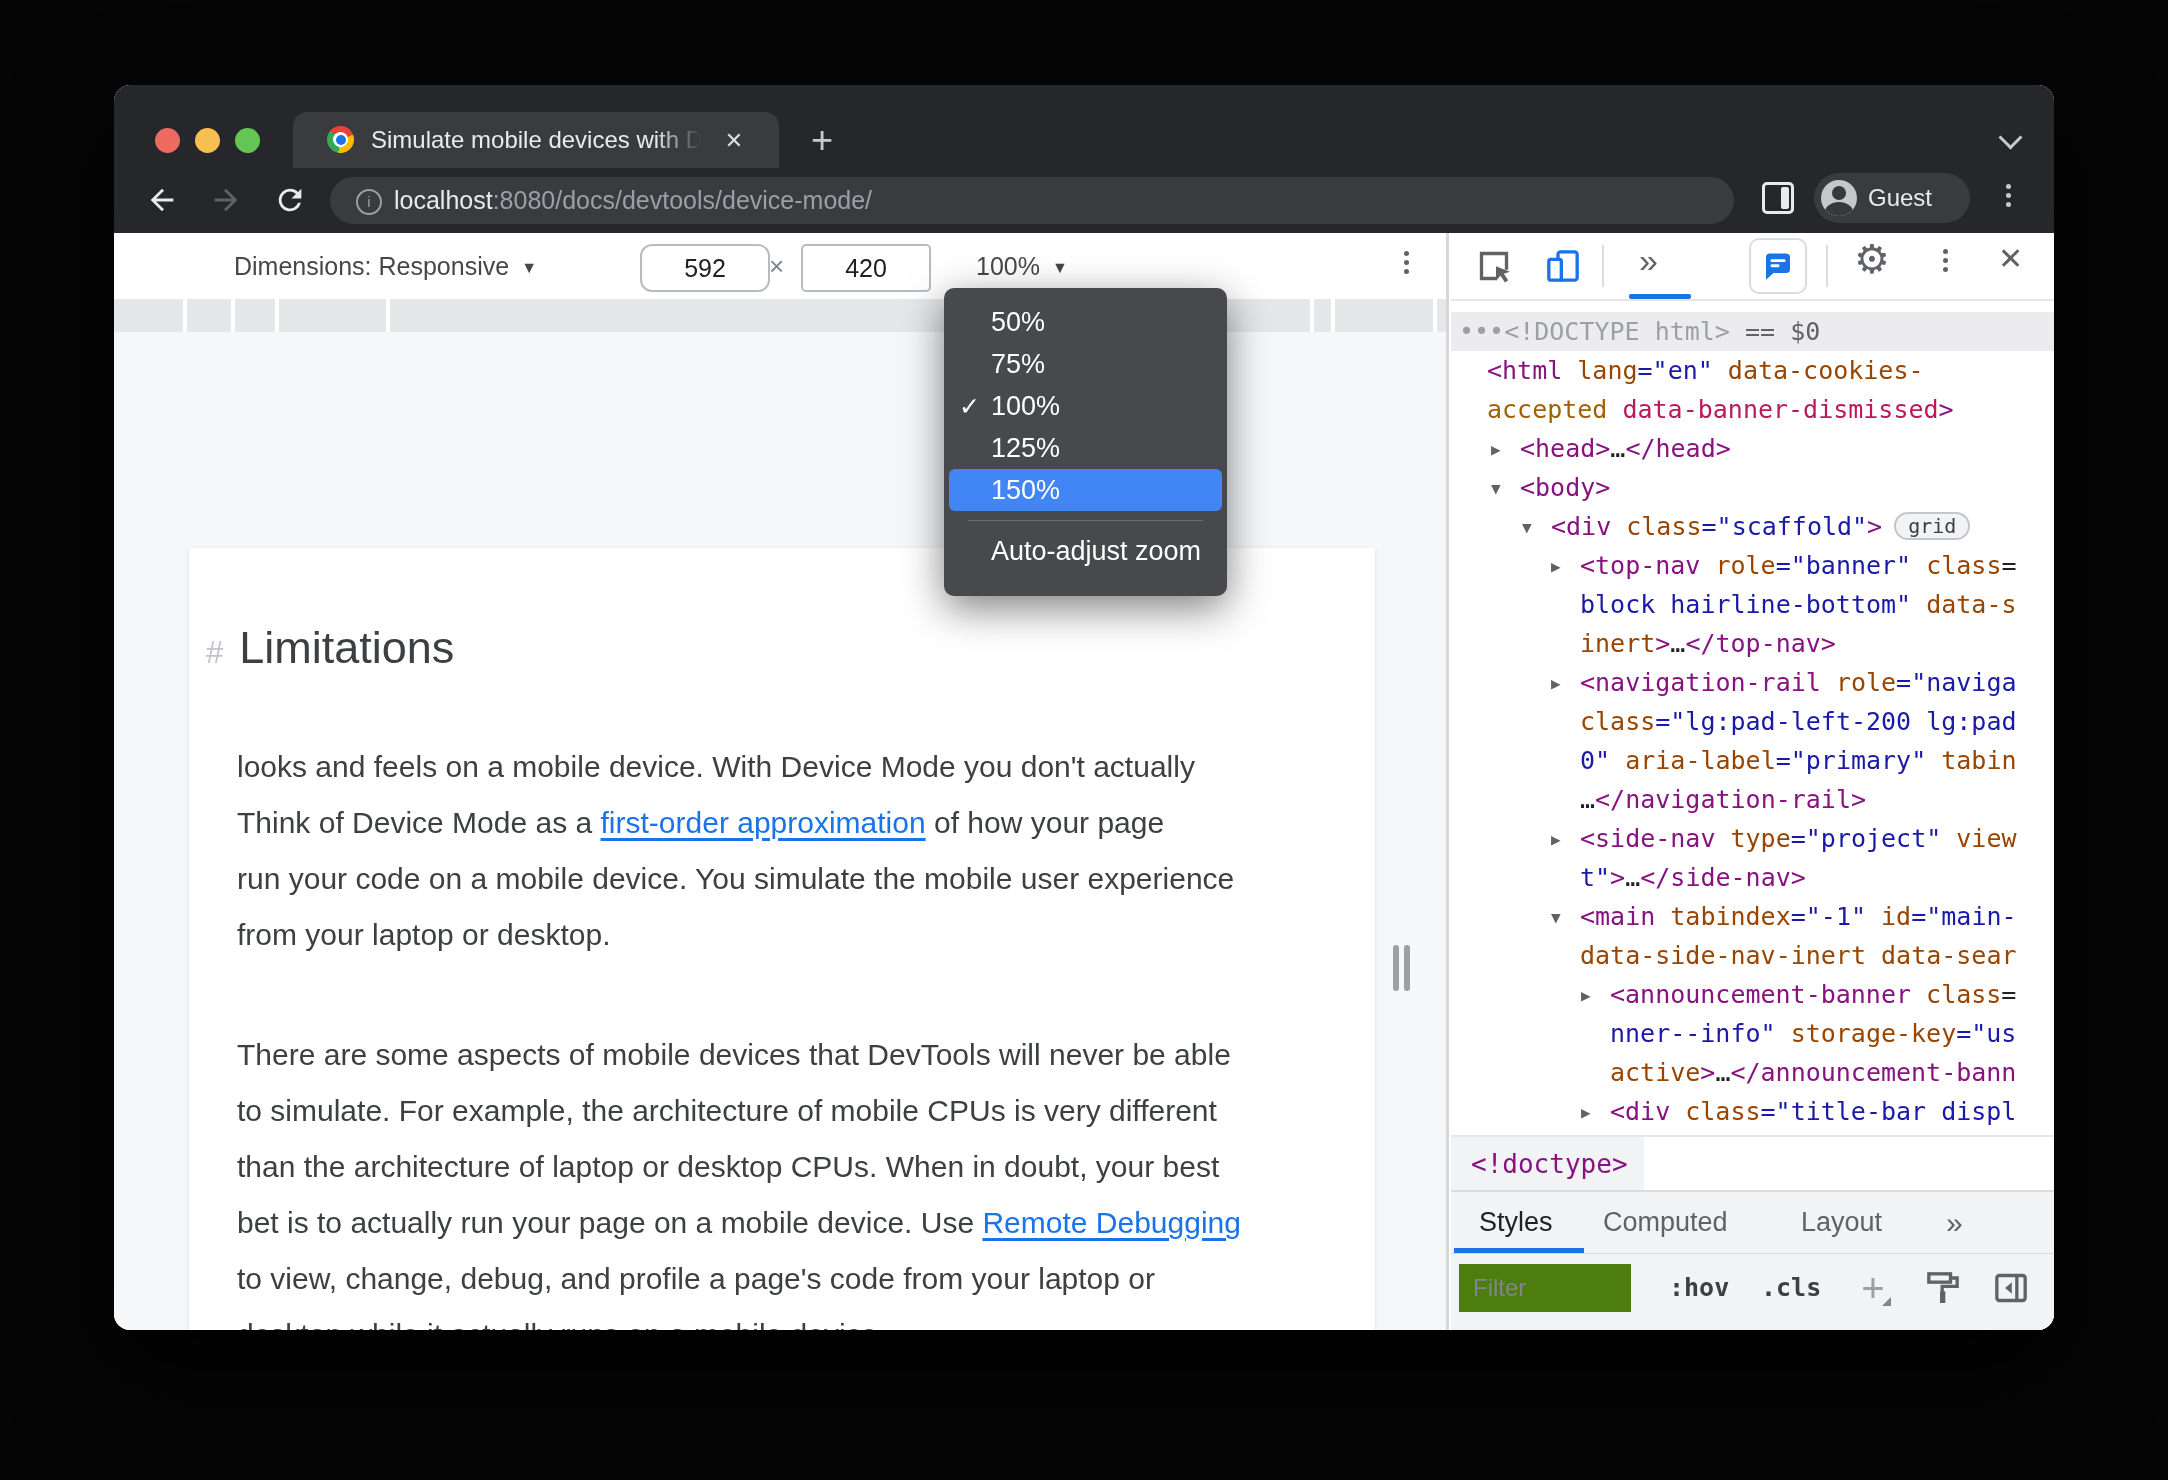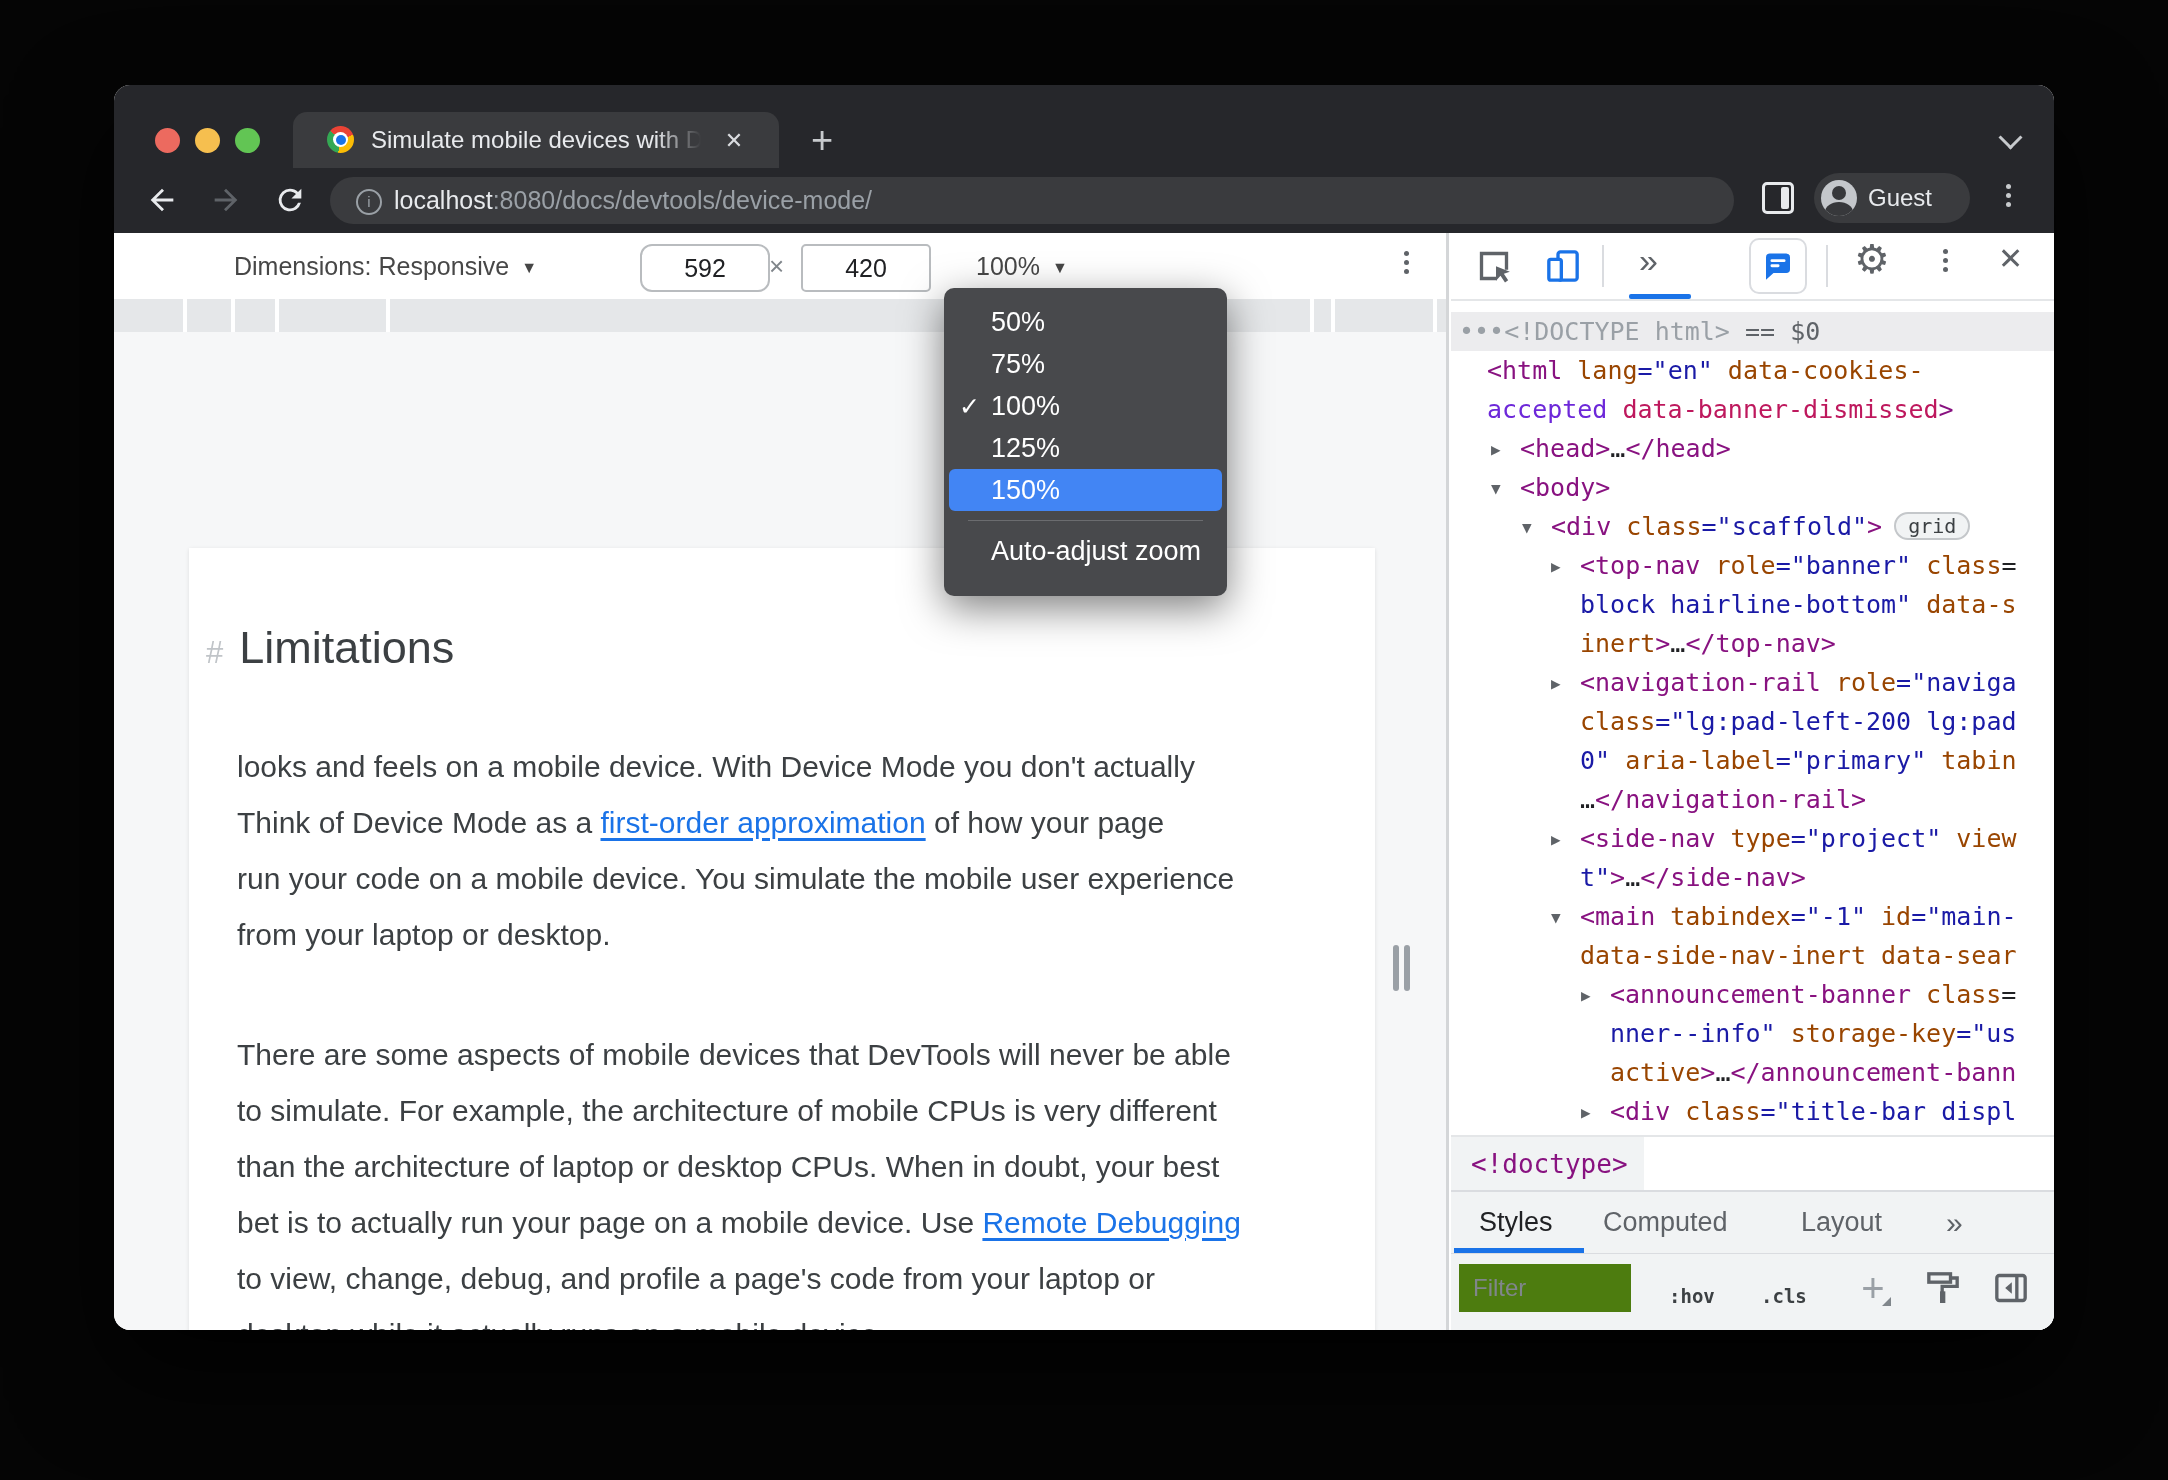--- a/index.html
+++ b/index.html
@@ -81,22 +81,22 @@
   #crumb-chip{left:0;top:0;width:193px;height:100%;background:#f1f3f4;color:#881280;
     font-family:"DejaVu Sans Mono",monospace;font-size:26px;line-height:55px;padding-left:20px;box-sizing:border-box;}
   #dt-tabs{left:0;top:957px;width:100%;height:63px;background:#f1f3f4;border-top:2px solid #dadce0;box-sizing:border-box;}
   .dt-tab{position:absolute;top:0;height:61px;line-height:61px;font-size:27px;color:#5f6368;}
   .dt-tab.on{color:#202124;}
   #styles-underline{left:3px;top:1015px;width:130px;height:5px;background:#1a73e8;z-index:5;}
   #filter-row{left:0;top:1020px;width:100%;height:77px;background:#f1f3f4;border-top:1px solid #dadce0;}
   #filter-input{position:absolute;left:8px;top:10px;width:172px;height:48px;border:none;background:#4d7c0f;
     font-size:24px;color:#202124;padding:0 14px;outline:none;font-family:"Liberation Sans",sans-serif;box-sizing:border-box;}
   #filter-input::placeholder{color:#80868b;}
-  .tog{position:absolute;top:8px;height:68px;line-height:68px;font-family:"DejaVu Sans Mono",monospace;
-    font-size:19px;color:#3c4043;font-weight:bold;}
+  .tog{position:absolute;top:0;height:68px;line-height:68px;font-family:"DejaVu Sans Mono",monospace;
+    font-size:25px;color:#3c4043;font-weight:bold;}
   #plus-btn{left:402px;top:12px;width:40px;height:44px;color:#9aa0a6;font-size:40px;line-height:44px;text-align:center;font-weight:300;}
   #plus-btn i{position:absolute;right:2px;bottom:4px;width:0;height:0;border-left:9px solid transparent;border-bottom:9px solid #80868b;}
 </style>
 </head>
 <body>
 
 <div id="window">
 
   <div id="titlebar" class="a">
     <span class="a light" style="left:41px;background:#ec6a5f"></span>
@@ -239,21 +239,21 @@
           <i></i>
           <i></i>
           <i></i>
         </span>
       <span class="a" style="left:547px;top:8px;font-size:30px;color:#5f6368">✕</span>
     </div>
 
     <div id="tree" class="a">
         <div class="tl sel" style="padding-left: 8px;"><span style="color: rgb(154, 160, 166);">•••</span><span style="color: rgb(154, 160, 166);">&lt;!DOCTYPE html&gt;</span><span style="color: rgb(95, 99, 104);"> == $0</span></div>
         <div class="tl" style="padding-left: 36px;"><span style="color: rgb(136, 18, 128);">&lt;html </span><span style="color: rgb(153, 69, 0);">lang</span><span style="color: rgb(26, 26, 166);">="en"</span><span style="color: rgb(32, 33, 36);"> </span><span style="color: rgb(153, 69, 0);">data-cookies-</span></div>
-        <div class="tl" style="padding-left: 36px;"><span style="color: #6d28d9;">accepted </span><span style="color: #be185d;">data-banner-dismissed</span><span style="color: rgb(136, 18, 128);">&gt;</span></div>
+        <div class="tl" style="padding-left: 36px;"><span style="color: #a16207;">accepted </span><span style="color: #be185d;">data-banner-dismissed</span><span style="color: rgb(136, 18, 128);">&gt;</span></div>
         <div class="tl" style="padding-left: 69px;"><span class="arrow" style="left: 40px;">▶</span><span style="color: rgb(136, 18, 128);">&lt;head&gt;</span><span style="color: rgb(32, 33, 36);">…</span><span style="color: rgb(136, 18, 128);">&lt;/head&gt;</span></div>
         <div class="tl" style="padding-left: 69px;"><span class="arrow" style="left: 40px;">▼</span><span style="color: rgb(136, 18, 128);">&lt;body&gt;</span></div>
         <div class="tl" style="padding-left: 100px;"><span class="arrow" style="left: 71px;">▼</span><span style="color: rgb(136, 18, 128);">&lt;div </span><span style="color: rgb(153, 69, 0);">class</span><span style="color: rgb(26, 26, 166);">="scaffold"</span><span style="color: rgb(136, 18, 128);">&gt;</span><span class="badge">grid</span></div>
         <div class="tl" style="padding-left: 129px;"><span class="arrow" style="left: 100px;">▶</span><span style="color: rgb(136, 18, 128);">&lt;top-nav </span><span style="color: rgb(153, 69, 0);">role</span><span style="color: rgb(26, 26, 166);">="banner"</span><span style="color: rgb(32, 33, 36);"> </span><span style="color: rgb(153, 69, 0);">class</span><span style="color: rgb(32, 33, 36);">=</span></div>
         <div class="tl" style="padding-left: 129px;"><span style="color: rgb(26, 26, 166);">block hairline-bottom"</span><span style="color: rgb(32, 33, 36);"> </span><span style="color: rgb(153, 69, 0);">data-s</span></div>
         <div class="tl" style="padding-left: 129px;"><span style="color: rgb(153, 69, 0);">inert</span><span style="color: rgb(136, 18, 128);">&gt;</span><span style="color: rgb(32, 33, 36);">…</span><span style="color: rgb(136, 18, 128);">&lt;/top-nav&gt;</span></div>
         <div class="tl" style="padding-left: 129px;"><span class="arrow" style="left: 100px;">▶</span><span style="color: rgb(136, 18, 128);">&lt;navigation-rail </span><span style="color: rgb(153, 69, 0);">role</span><span style="color: rgb(26, 26, 166);">="naviga</span></div>
         <div class="tl" style="padding-left: 129px;"><span style="color: rgb(153, 69, 0);">class</span><span style="color: rgb(26, 26, 166);">="lg:pad-left-200 lg:pad</span></div>
         <div class="tl" style="padding-left: 129px;"><span style="color: rgb(26, 26, 166);">0"</span><span style="color: rgb(32, 33, 36);"> </span><span style="color: rgb(153, 69, 0);">aria-label</span><span style="color: rgb(26, 26, 166);">="primary"</span><span style="color: rgb(32, 33, 36);"> </span><span style="color: rgb(153, 69, 0);">tabin</span></div>
         <div class="tl" style="padding-left: 129px;"><span style="color: rgb(32, 33, 36);">…</span><span style="color: rgb(136, 18, 128);">&lt;/navigation-rail&gt;</span></div>

